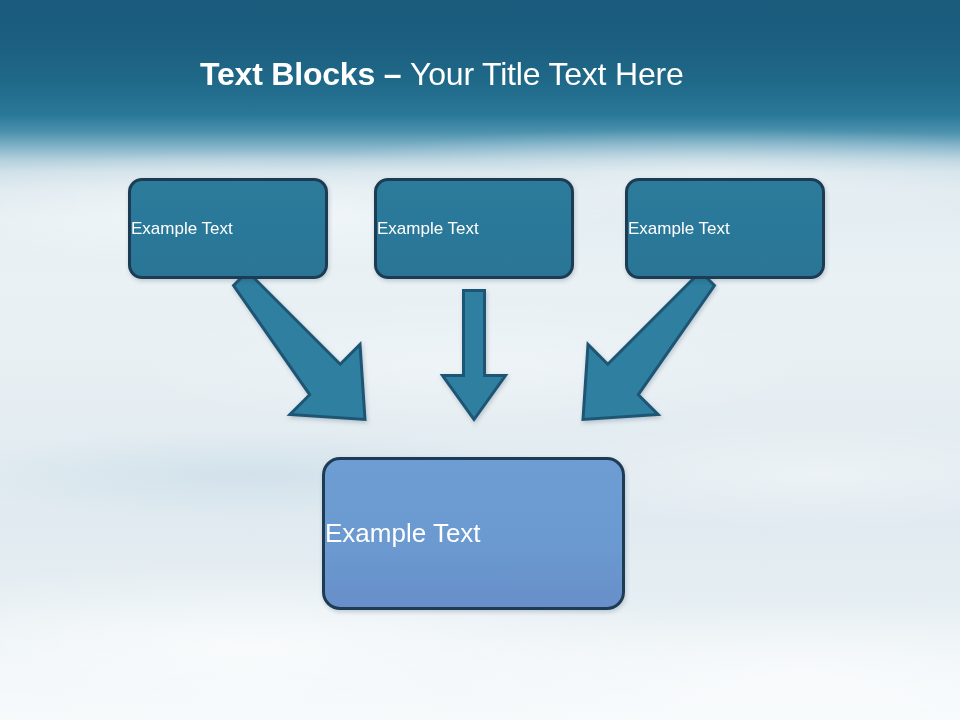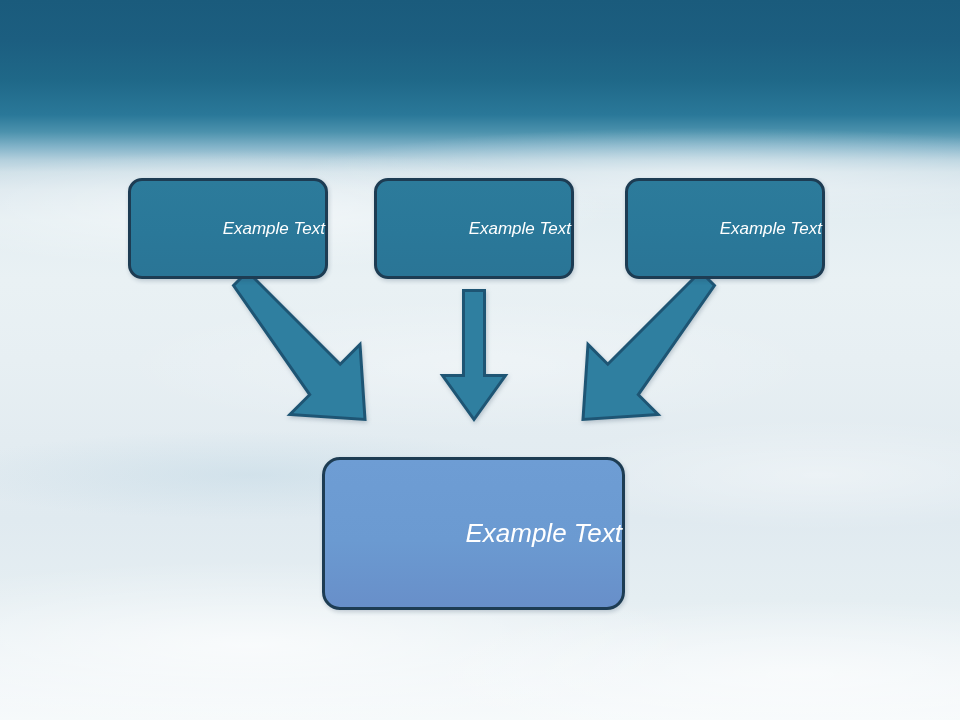--- a/index.html
+++ b/index.html
@@ -101,25 +101,24 @@
   #title .t-dash   { font-weight: 700; }
 
   
   .node {
     position: absolute;
     box-sizing: border-box;
     border: 3px solid #1d3c53;
     border-radius: 14px;
     display: flex;
     align-items: center;
-    justify-content: flex-end;
+    justify-content: flex-start;
     color: #ffffff;
     text-align: center;
     box-shadow: 1px 2px 4px rgba(30,60,85,0.22);
-    font-style: italic;
   }
   .node-top {
     width: 200px;
     height: 101px;
     top: 178px;
     background: linear-gradient(to bottom, #2c7b9b 0%, #2a7899 55%, #2a7596 100%);
     font-size: 17px;
   }
   #node-top-1 { left: 128px; }
   #node-top-2 { left: 374px; }
@@ -151,20 +150,21 @@
 
   <div class="bg-base"></div>
   <div class="cloud cloud-a"></div>
   <div class="cloud cloud-b"></div>
   <div class="cloud cloud-e"></div>
   <div class="cloud cloud-f"></div>
   <div class="cloud cloud-g"></div>
   <div class="cloud cloud-c"></div>
   <div class="cloud cloud-d"></div>
 
+  <div id="title"><span class="t-strong">Text Blocks</span><span class="t-dash"> – </span><span class="t-light">Your Title Text Here</span></div>
 
   <svg id="arrows" viewBox="0 0 960 720">
 
     <g>
       <polygon points="233.5,285.5 247.5,271.5 340.2,364.2 360.0,344.4 365.0,419.5 289.9,414.5 309.7,394.7" transform="rotate(0)" fill="#2f7fa0" stroke="#1e5574" stroke-width="3" stroke-linejoin="miter" style="filter: drop-shadow(1px 2px 2px rgba(30,60,85,0.25));"></polygon>
     </g>
 
     <g>
       <polygon points="463.5,290.5 484.5,290.5 484.5,375.5 505.5,375.5 474.0,419.5 442.5,375.5 463.5,375.5" fill="#2f7fa0" stroke="#1e5574" stroke-width="3" stroke-linejoin="miter" style="filter: drop-shadow(1px 2px 2px rgba(30,60,85,0.25));"></polygon>
     </g>

